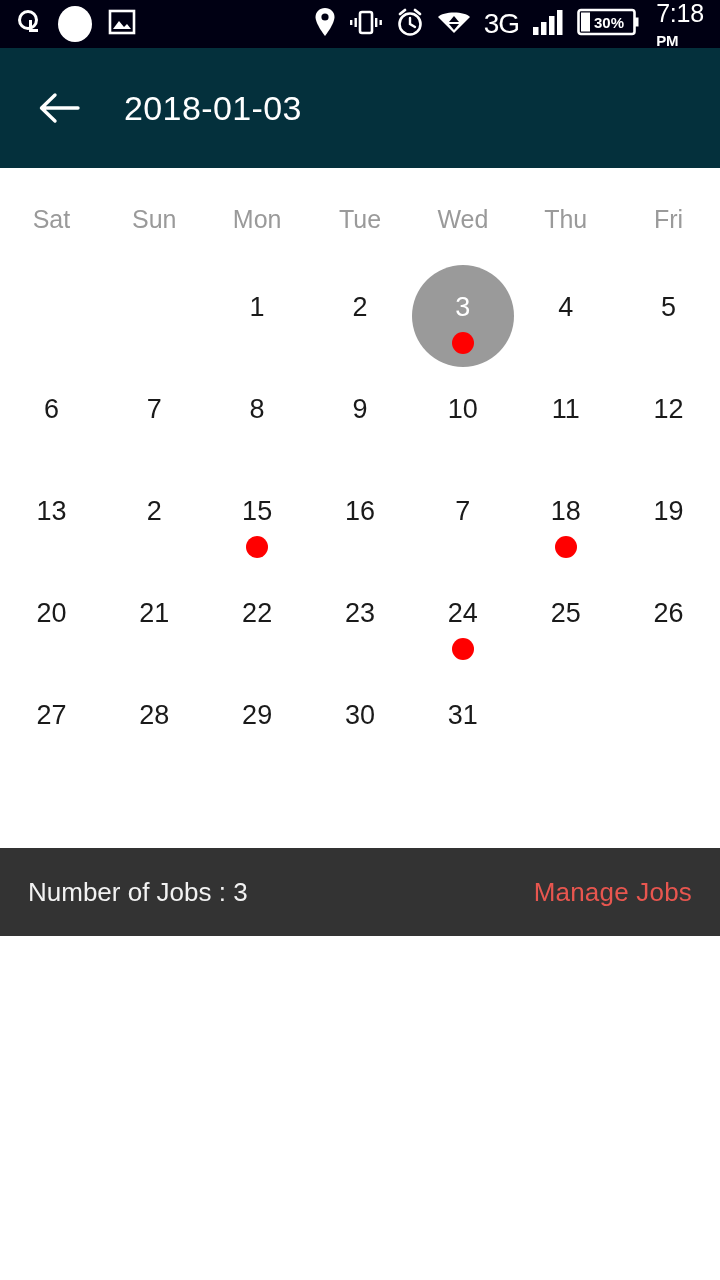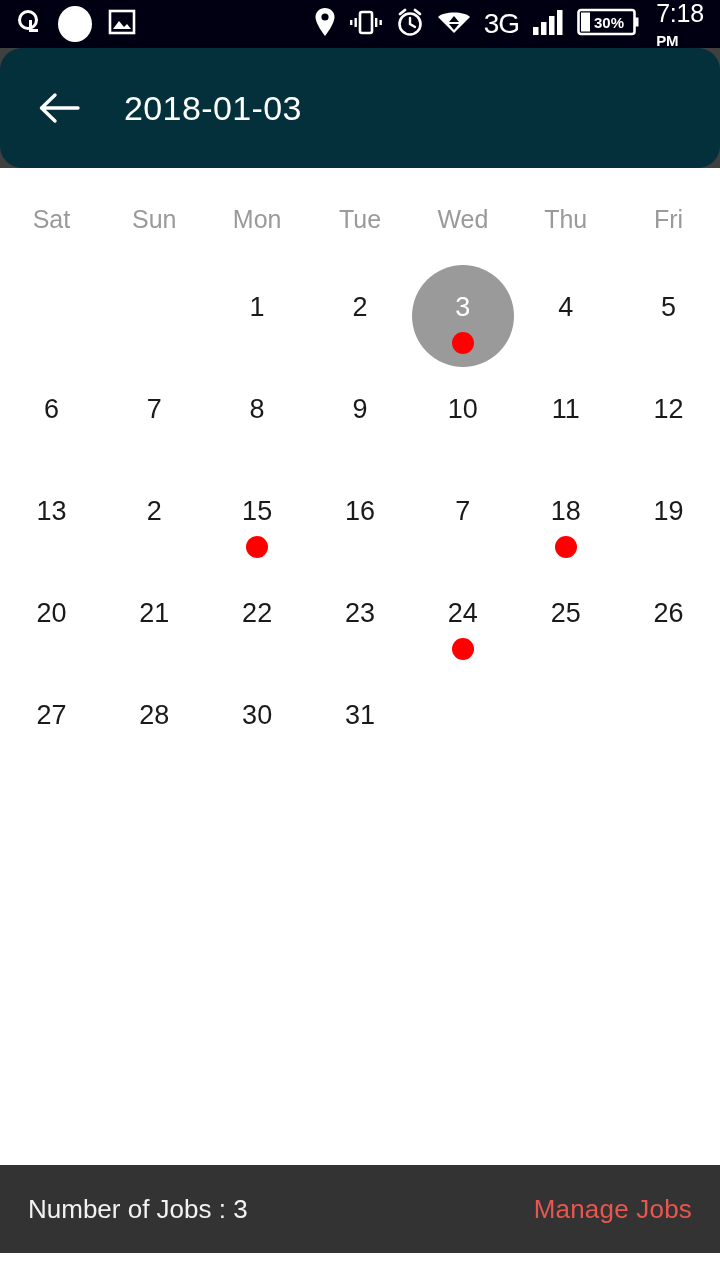--- a/index.html
+++ b/index.html
@@ -2,21 +2,21 @@
 <html><head>
 <meta charset="utf-8">
 <style>
   * { margin:0; padding:0; box-sizing:border-box; }
   html, body {
     width:720px; height:1280px;
     background:#ffffff;
     font-family:"Liberation Sans", sans-serif;
     overflow:hidden;
   }
-  .screen { position:relative; width:720px; height:1253px; background:#404040; }
+  .screen { position:relative; width:720px; height:936px; background:#fef9c3; }
 
   
   .statusbar{
     position:absolute; top:0; left:0; width:720px; height:48px;
     background:#000013; display:flex; align-items:center;
     padding:0 16px;
   }
   .sb-left{ display:flex; align-items:center; gap:16px; }
   .sb-right{ display:flex; align-items:center; gap:13px; margin-left:auto; }
   .sb-ico{ display:block; }
@@ -24,21 +24,21 @@
     color:#ffffff; font-size:25px; font-weight:400; letter-spacing:-0.2px;
     display:flex; align-items:baseline; gap:4px; margin-left:4px;flex-direction:column;
   }
   .sb-ampm{ font-size:15px; font-weight:700; }
   .net-3g{ color:#fff; font-size:28px; font-weight:400; line-height:1; letter-spacing:-1px; }
   .white-dot{ width:34px; height:36px; border-radius:50%; background:#fff; }
 
   
   .appbar{
     position:absolute; top:48px; left:0; width:720px; height:120px;
-    background:#04303c; display:flex; align-items:center; padding:0 36px;border-radius:22px;
+    background:#04303c; display:flex; align-items:center; padding:0 36px;
   }
   .back-arrow{ width:46px; height:46px; flex:none; cursor:pointer; }
   .appbar-title{
     color:#ffffff; font-size:34px; font-weight:400; margin-left:42px;
     letter-spacing:0.4px;
   }
 
   
   .calendar{
     position:absolute; top:168px; left:0; width:720px; height:1024px;
@@ -292,20 +292,23 @@
         <div class="day-cell">
           <span class="day-num">26</span>
         </div>
         <div class="day-cell">
           <span class="day-num">27</span>
         </div>
         <div class="day-cell">
           <span class="day-num">28</span>
         </div>
         <div class="day-cell">
+          <span class="day-num">29</span>
+        </div>
+        <div class="day-cell">
           <span class="day-num">30</span>
         </div>
         <div class="day-cell">
           <span class="day-num">31</span>
         </div>
         <div class="day-cell empty">
           <span class="day-num"></span>
         </div>
         <div class="day-cell empty">
           <span class="day-num"></span>

